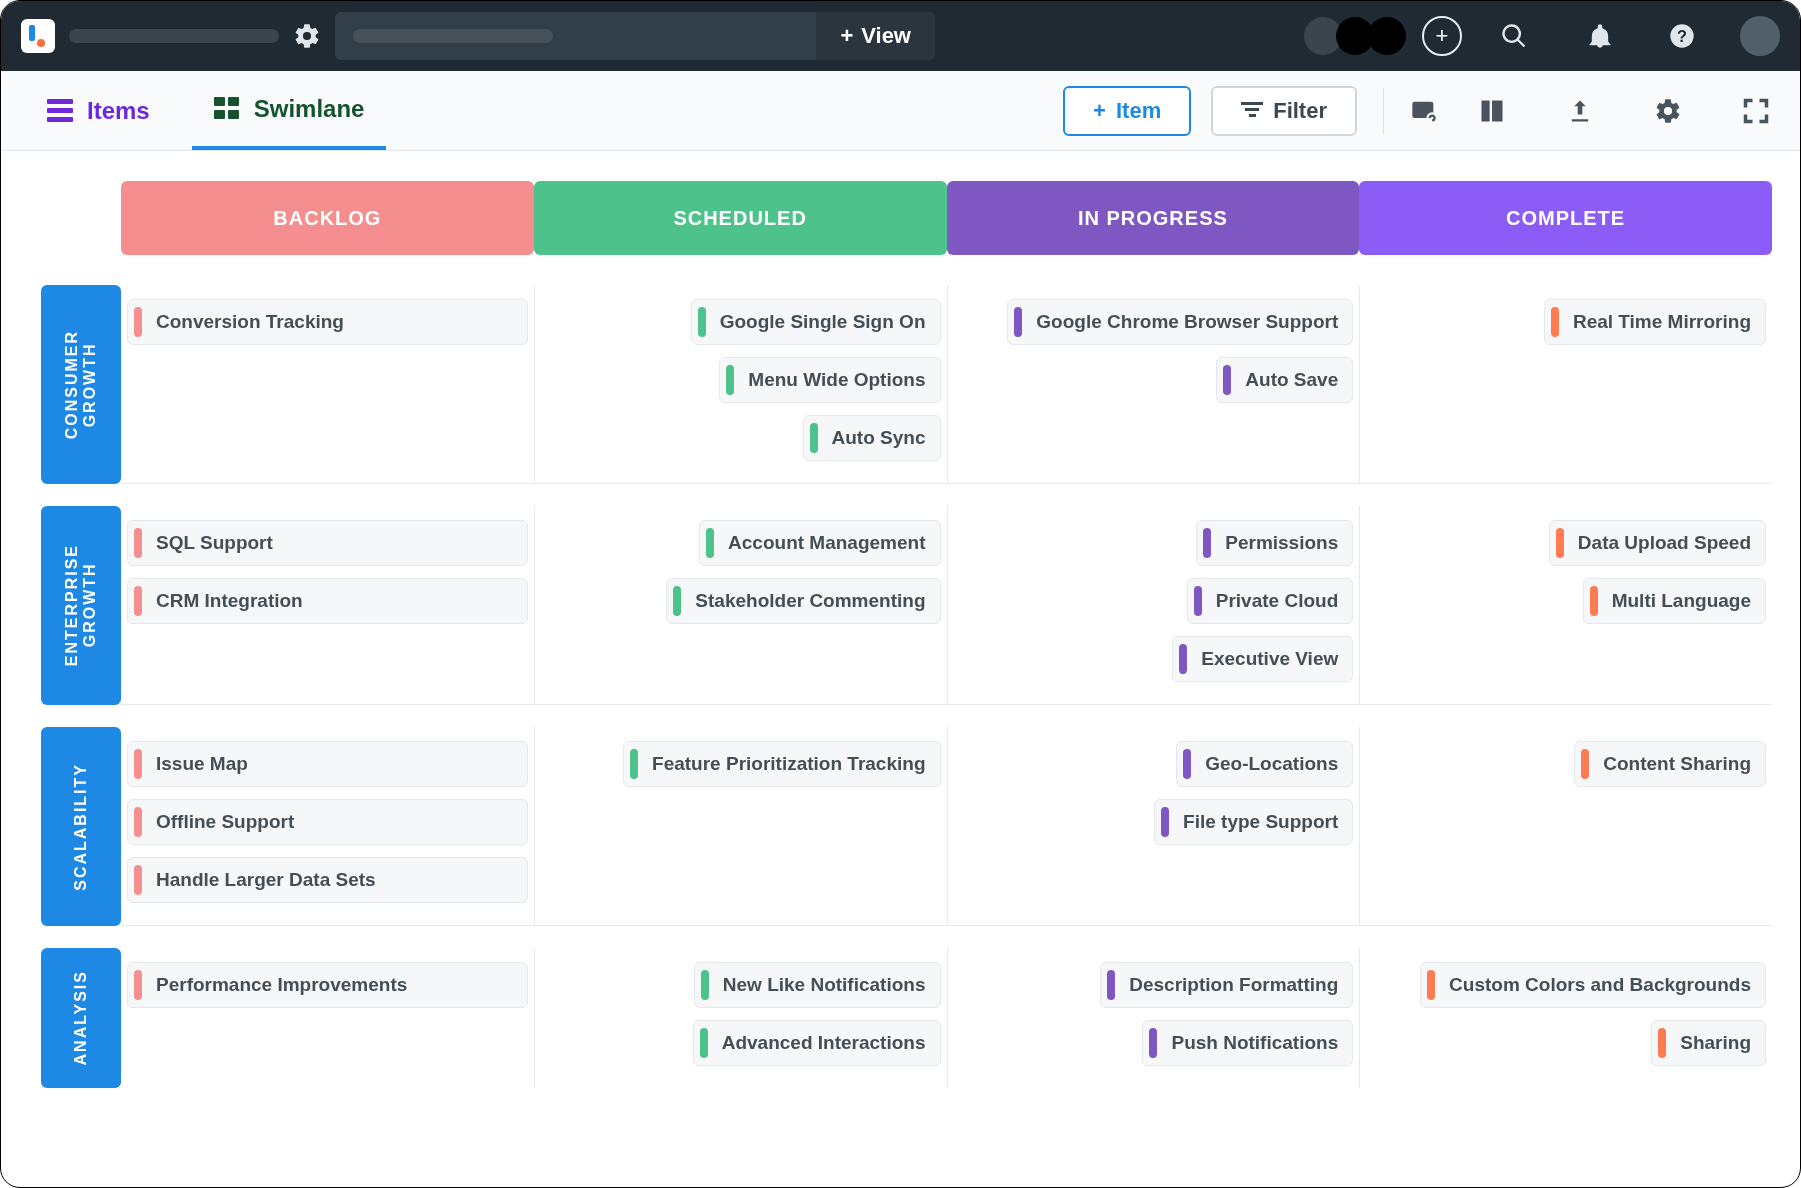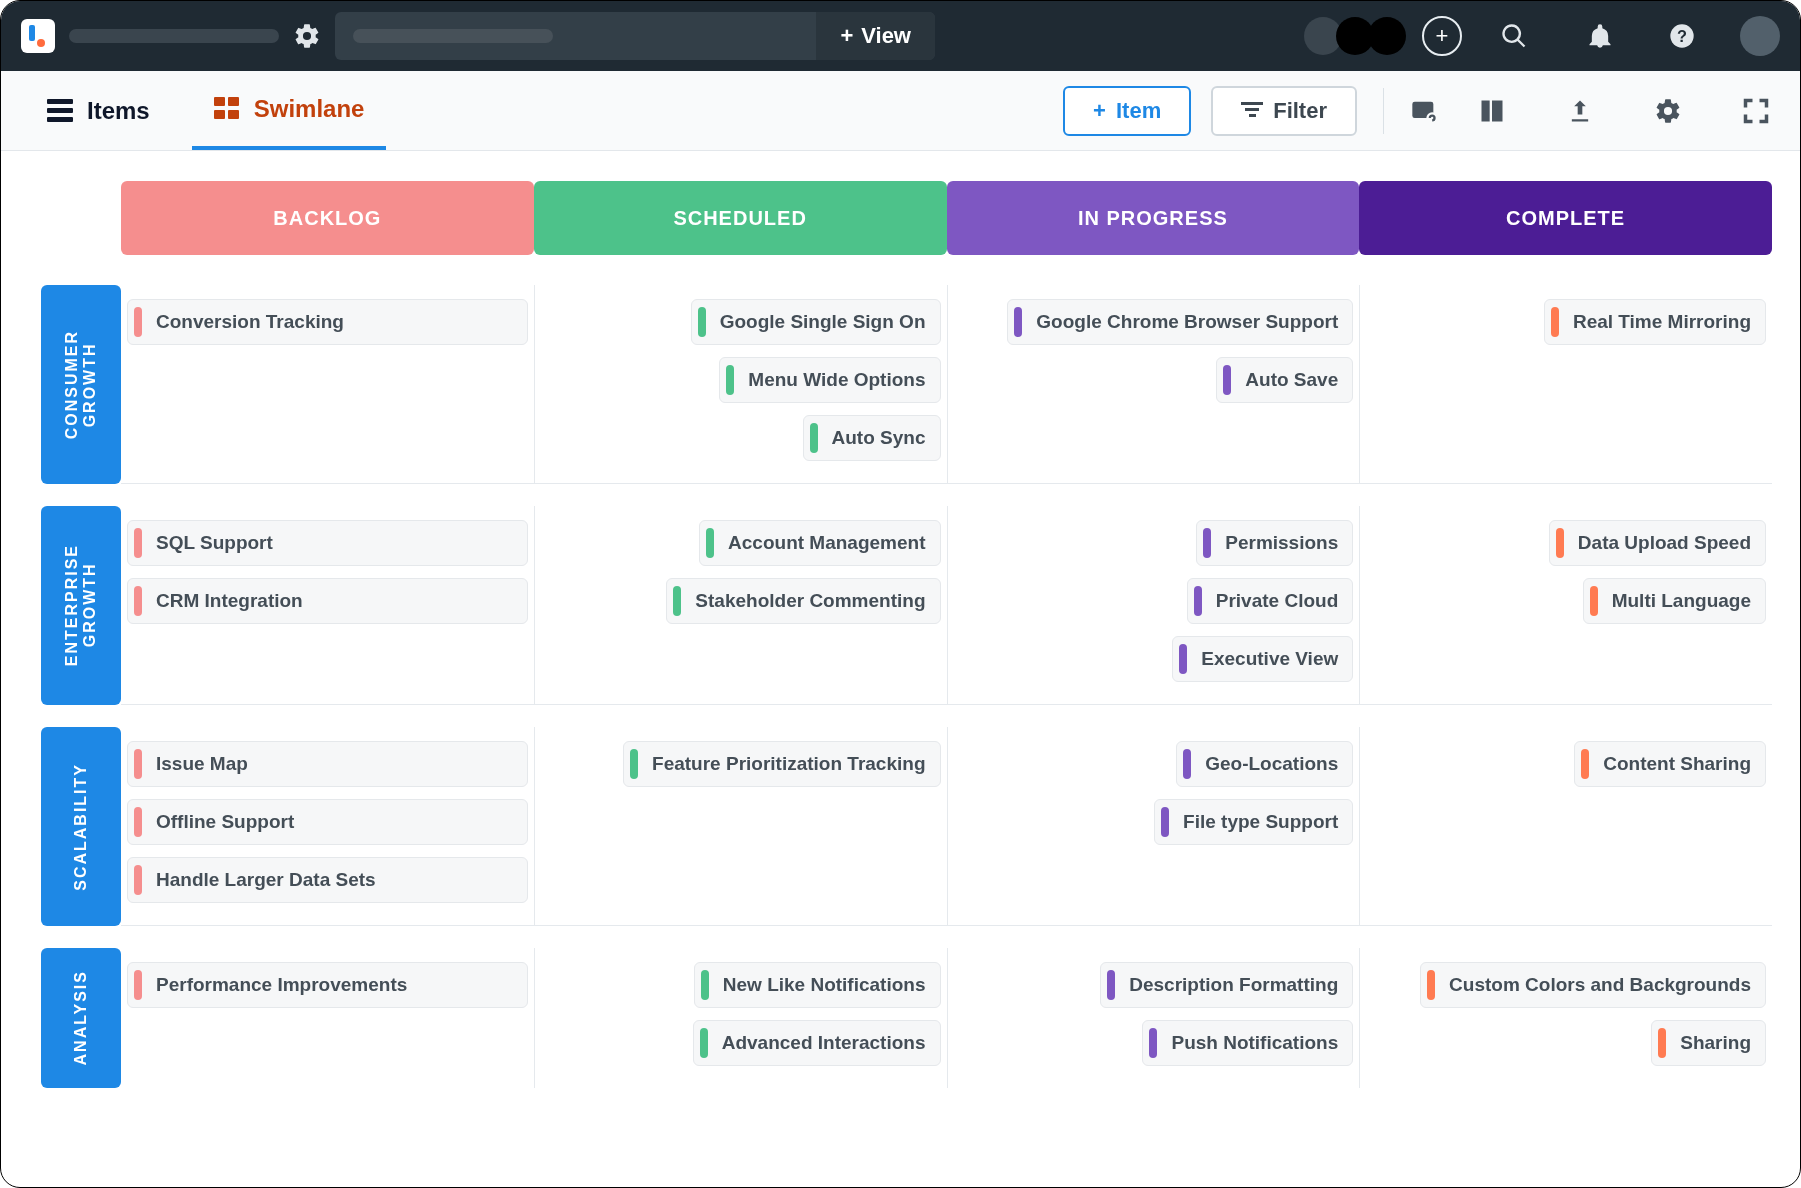--- a/index.html
+++ b/index.html
@@ -23,42 +23,42 @@
   
   .avatars { display:flex; align-items:center; gap:2px; margin-left:auto;}
   .avatar-c { width:38px; height:38px; border-radius:50%; background:#3a454e; }
   .avatar-c.dark { background:#000; margin-left:-8px;}
   .add-circle { width:40px; height:40px; border:2px solid #e7edf1; border-radius:50%; display:flex; align-items:center; justify-content:center; color:#fff; margin-left:14px; font-size:22px;}
   .topicon { width:28px; height:28px; color:#e1e6ea; display:flex; align-items:center; justify-content:center; margin:0 24px;}
   .avatar-user { width:40px; height:40px; border-radius:50%; background:#52606b; margin-left:10px;}
   
   
   .toolbar { height:80px; border-bottom:1px solid #e3e7eb; background:#f9fafb; display:flex; align-items:stretch; padding:0 20px 0 24px; gap:20px;}
-  .tab { display:flex; align-items:center; gap:12px; padding:0 22px; font-size:24px; font-weight:700; color:#0f172a; cursor:pointer;}
-  .tab.active { color:#c2410c; border-bottom:4px solid #1e88e5; }
+  .tab { display:flex; align-items:center; gap:12px; padding:0 22px; font-size:24px; font-weight:700; color:#6d28d9; cursor:pointer;}
+  .tab.active { color:#14532d; border-bottom:4px solid #1e88e5; }
   .tab .ticon { width:28px; height:24px; display:flex; flex-wrap:wrap; gap:3px;}
   .tab .ticon span { background:currentColor; border-radius:1px;}
   .ticon.list span { width:26px; height:5px;}
   .ticon.grid span { width:11px; height:9px;}
   
   .tool-right { margin-left:auto; display:flex; align-items:center; gap:20px; padding:14px 0;}
   .btn { height:50px; border-radius:6px; display:flex; align-items:center; justify-content:center; gap:10px; font-size:22px; font-weight:700; padding:0 28px; cursor:pointer;}
   .btn-primary { border:2px solid #1e88e5; color:#1e88e5; background:#fff;}
   .btn-secondary { border:2px solid #cfd6dc; color:#3d4750; background:#fff;}
   .vdiv { width:1px; height:46px; background:#dbe1e6; margin:0 6px;}
   .ticon2 { width:28px; height:28px; color:#4a545e; display:flex; align-items:center; justify-content:center;}
   
   
   .board-wrap { padding:30px 28px 30px 40px; overflow:auto; height:calc(100% - 150px);}
   .board { display:grid; grid-template-columns:80px repeat(4, 1fr); }
   .col-header { height:74px; border-radius:6px; display:flex; align-items:center; justify-content:center; color:#fff; font-weight:800; font-size:20px; letter-spacing:1px;}
   .c-backlog { background:#f58e8e;}
   .c-scheduled { background:#4dc28a;}
   .c-inprogress { background:#7e57c2;}
-  .c-complete { background:#4c1d95;}
+  .c-complete { background:#8b5cf6;}
   
   .lane-label { background:#1e88e5; color:#fff; border-radius:6px; display:flex; align-items:center; justify-content:center; font-weight:800; font-size:16px; letter-spacing:2px;}
   .lane-label span { writing-mode:vertical-rl; transform:rotate(180deg); text-align:center;}
   
   .cell { padding:14px 6px 22px 6px; display:flex; flex-direction:column; gap:12px; border-bottom:1px solid #e5e9ed;}
   .cell.inner-border { border-left:1px solid #e5e9ed;align-items:flex-end;}
   .no-bottom { border-bottom:none;}
   
   .card { background:#f6f7f8; border:1px solid #e5e8eb; border-radius:6px; height:46px; display:flex; align-items:center; padding:0 14px 0 0; gap:14px; cursor:pointer;}
   .swatch { width:8px; height:70%; border-radius:4px; margin-left:6px;}

